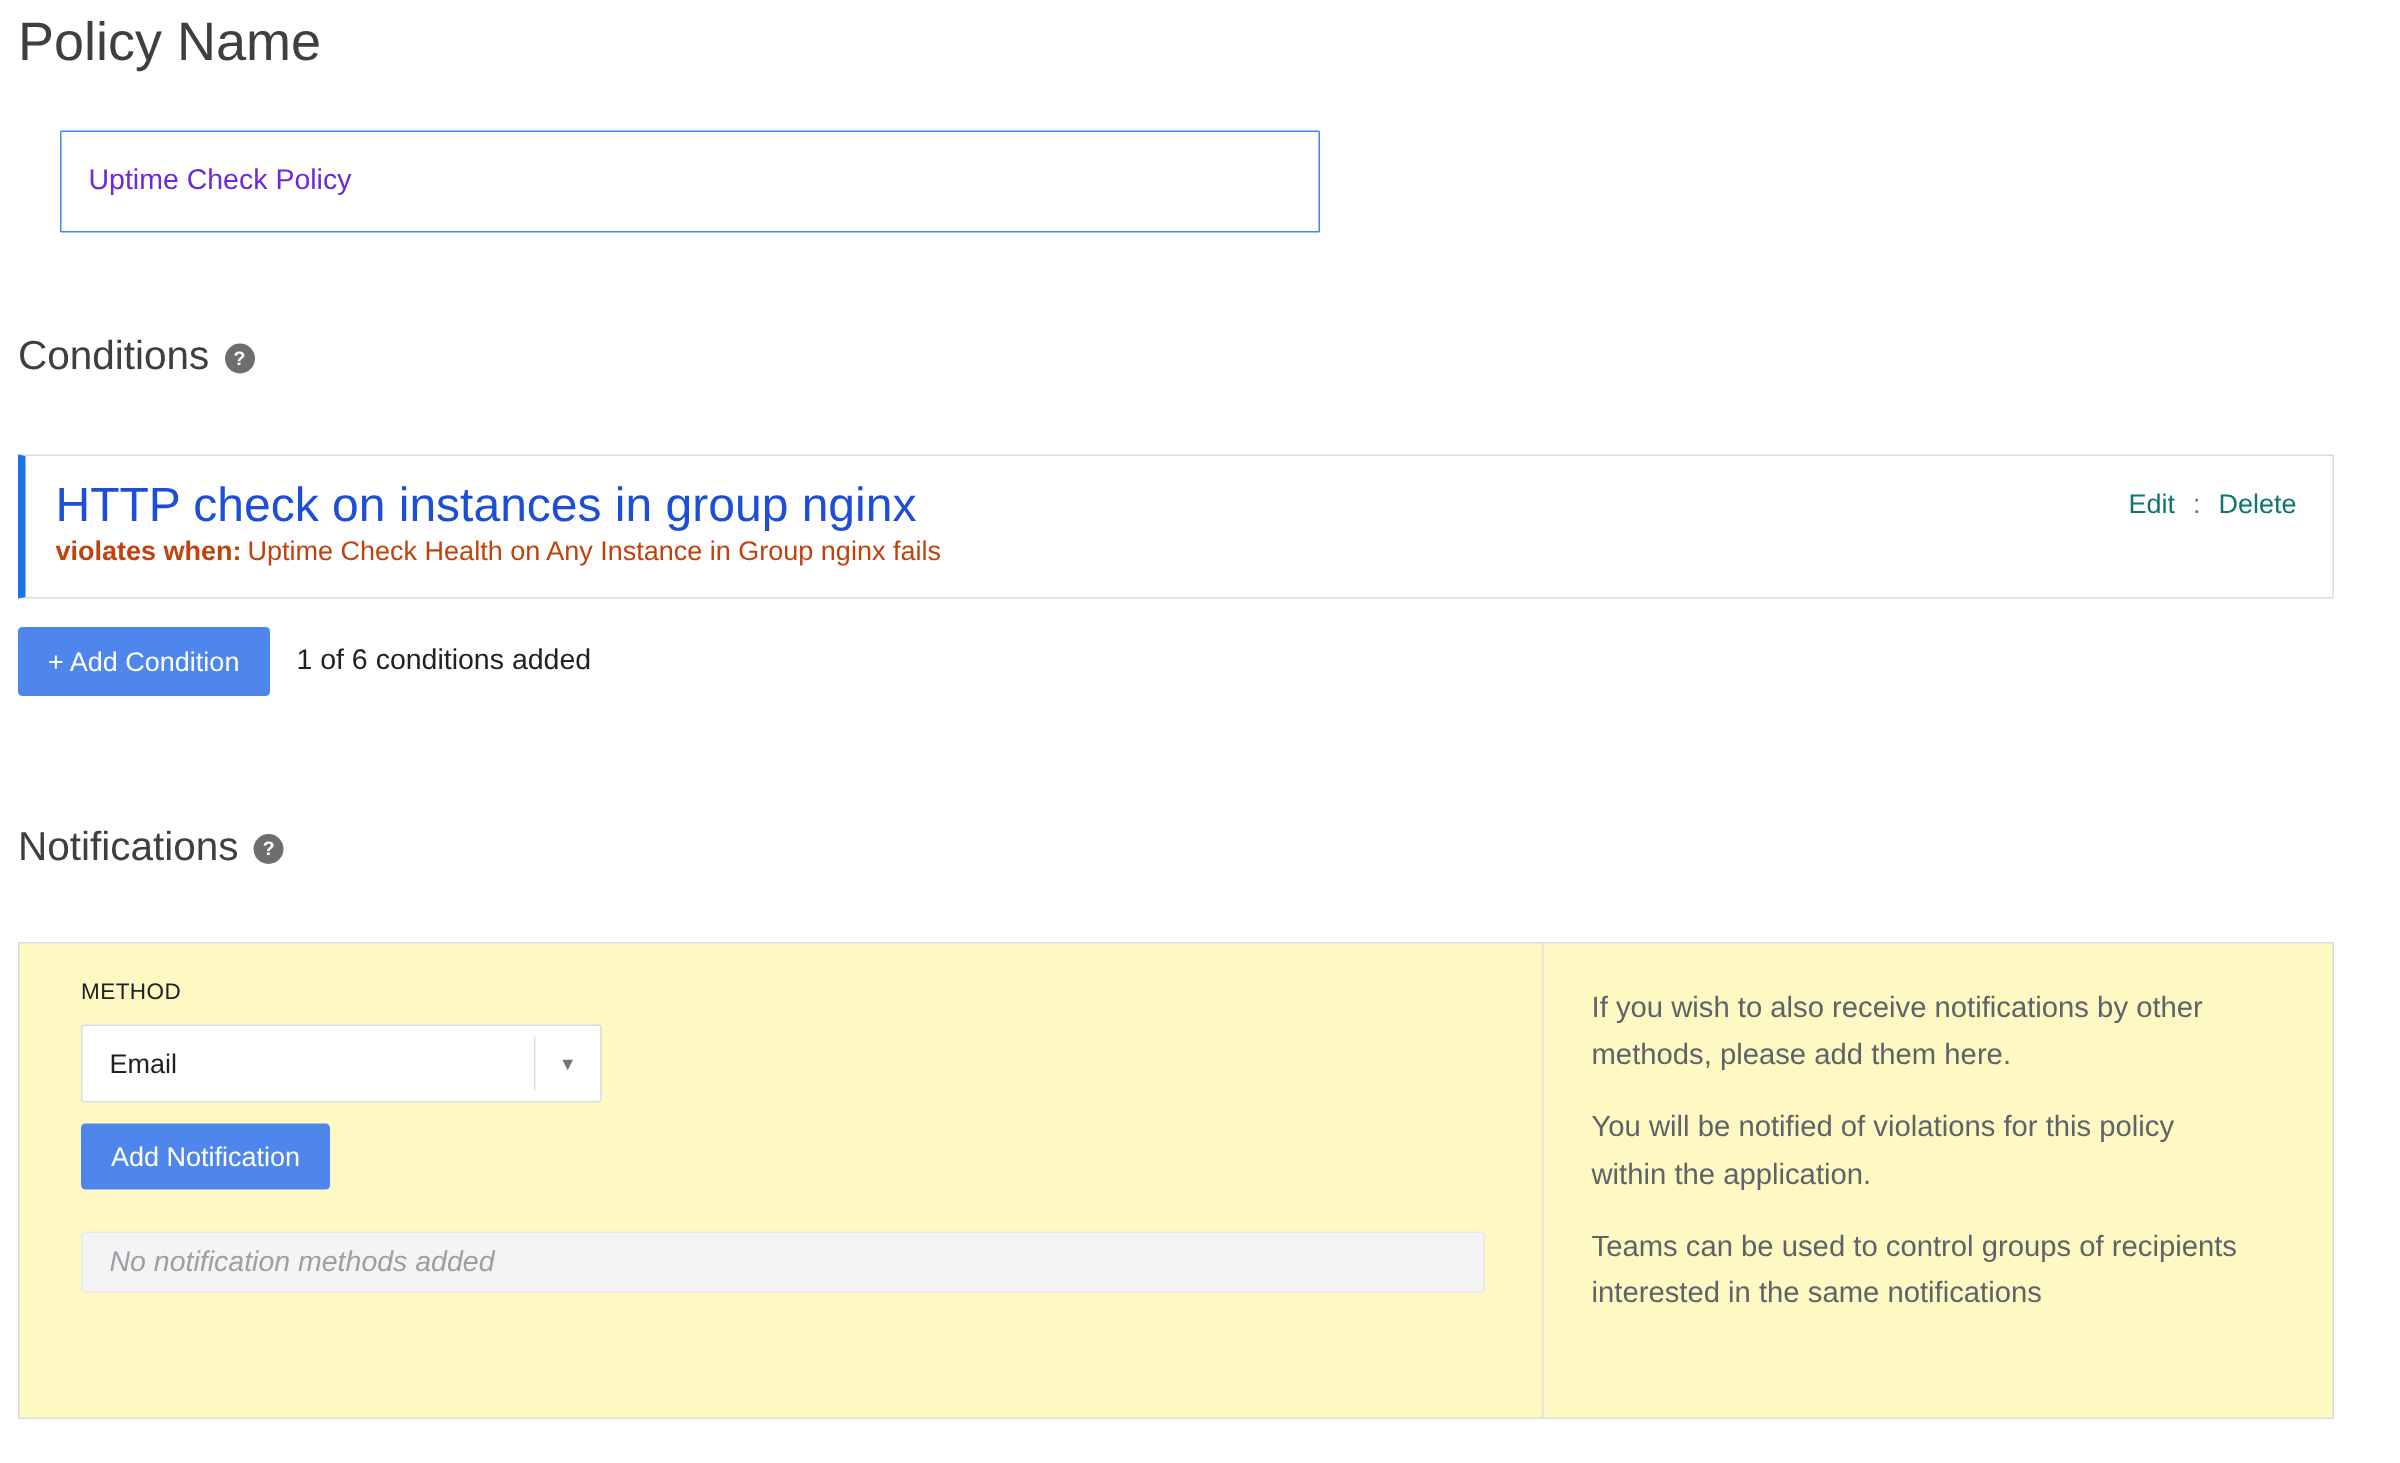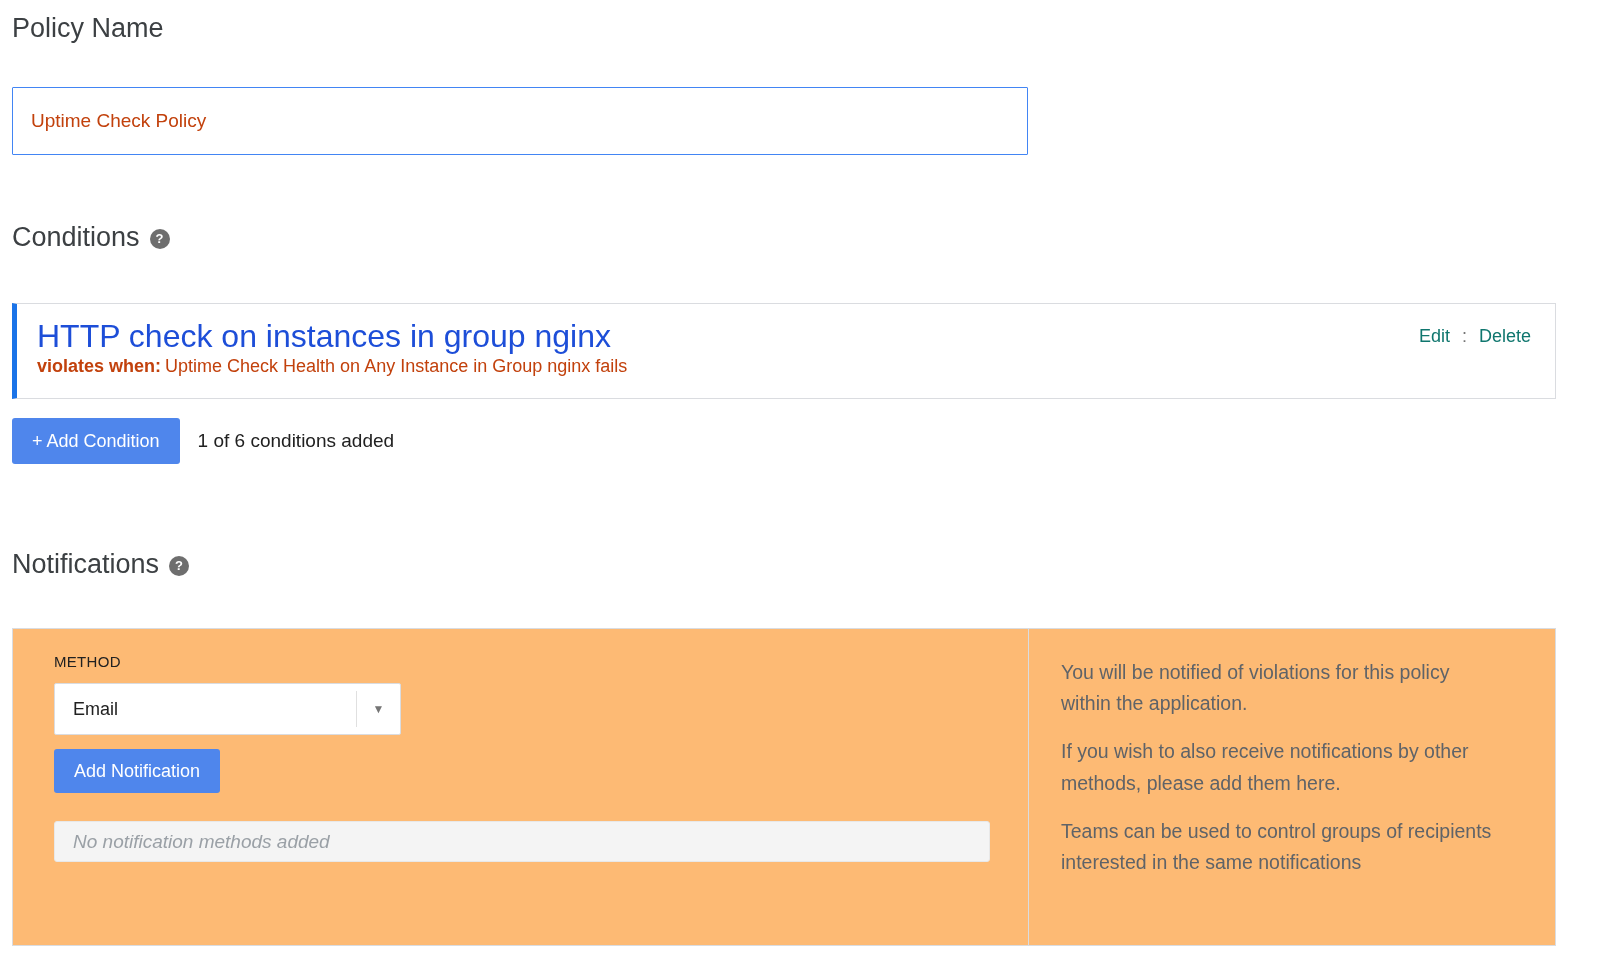--- a/index.html
+++ b/index.html
@@ -8,21 +8,21 @@
     width: 1600px;
     height: 975px;
     overflow: hidden;
     font-family: "Liberation Sans", sans-serif;
     color: #212121;
   }
   .page { padding: 10px 12px 0 12px; }
 
   
   h1.page-title {
-    font-size: 27px;
+    font-size: 36px;
     font-weight: 400;
     color: #3c4043;
     line-height: 36px;
     margin-bottom: 41px;
   }
   h2.section-heading {
     font-size: 27px;
     font-weight: 400;
     color: #3c4043;
     line-height: 36px;
@@ -41,30 +41,31 @@
     align-items: center;
     justify-content: center;
     margin-top: 4px;
     cursor: pointer;
     user-select: none;
   }
 
   
   .policy-input {
     display: block;
-    width: 1016px;
+    width: 840px;
     height: 68px;
     border: 1px solid #4285f4;
     border-radius: 1px;
     outline: none;
     padding: 0 18px;
     font-family: "Liberation Sans", sans-serif;
     font-size: 19px;
-    color: #c2410c;
+    color: #6d28d9;
     background: #ffffff;
+    margin-left: 28px;
   }
 
   .conditions-heading { margin-top: 64px; }
 
   
   .condition-card {
     margin-top: 48px;
     width: 1544px;
     height: 96px;
     border: 1px solid #dadce0;
@@ -129,21 +130,21 @@
 
   .notifications-heading { margin-top: 82px; }
 
   
   .notif-panel {
     margin-top: 46px;
     width: 1544px;
     min-height: 318px;
     border: 1px solid #dadce0;
     display: flex;
-    background: #fdba74;
+    background: #fef9c3;
   }
   .notif-left {
     flex: 0 0 1015px;
     padding: 24px 0 20px 41px;
   }
   .method-label {
     font-size: 15px;
     letter-spacing: 0.3px;
     color: #212121;
     margin-bottom: 13px;
@@ -257,19 +258,19 @@
       </div>
 
       <button class="btn-blue btn-notif">Add Notification</button>
 
       <div class="empty-box">
         <span>No notification methods added</span>
       </div>
     </div>
 
     <div class="notif-right">
+      <p>If you wish to also receive notifications by other methods, please add them here.</p>
       <p>You will be notified of violations for this policy within the application.</p>
-      <p>If you wish to also receive notifications by other methods, please add them here.</p>
       <p>Teams can be used to control groups of recipients interested in the same notifications</p>
     </div>
   </div>
 
 </div>
 
 </body></html>

